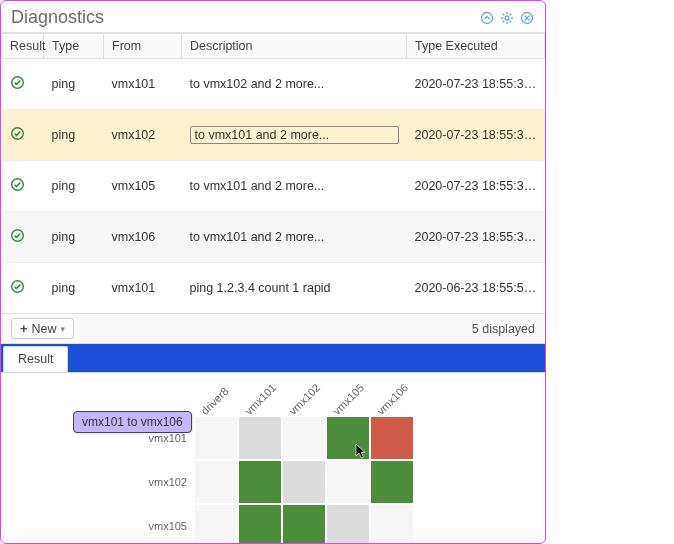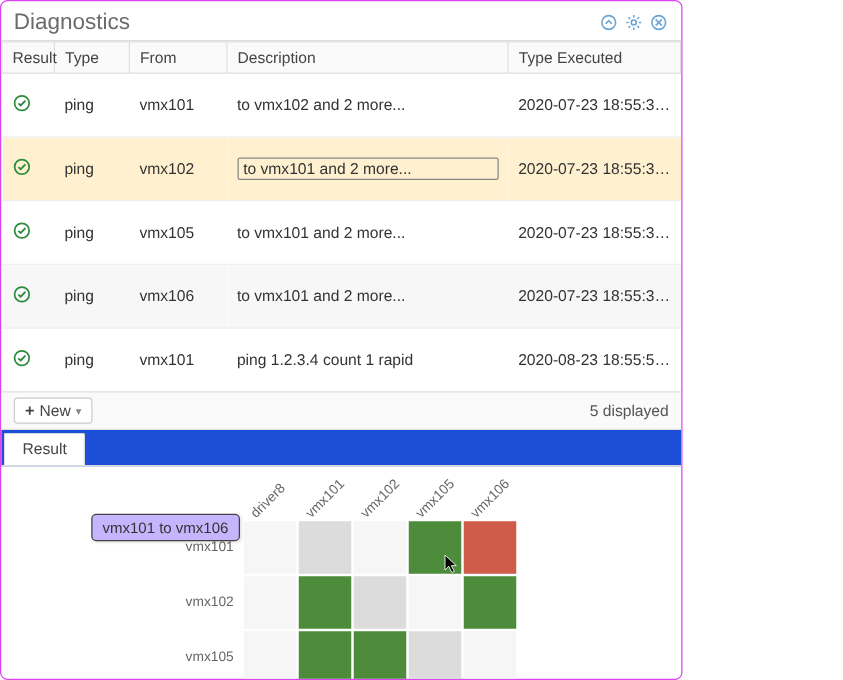--- a/index.html
+++ b/index.html
@@ -178,21 +178,21 @@
         <tr class="row">
           <td><span class="status-icon">
               <svg width="15" height="15" viewBox="0 0 16 16">
                 <circle cx="8" cy="8" r="6.2" fill="none" stroke="#2e8b3d" stroke-width="1.5"></circle>
                 <path d="M5 8.2 L7 10 L11 5.8" fill="none" stroke="#2e8b3d" stroke-width="1.6"></path>
               </svg>
             </span></td>
           <td>ping</td>
           <td>vmx101</td>
           <td class="desc-cell"><span>ping 1.2.3.4 count 1 rapid</span></td>
-          <td>2020-08-23 18:55:54 ...</td>
+          <td>2020-06-23 18:55:54 ...</td>
         </tr>
       </tbody>
   </table>
 
   <div class="toolbar">
     <div class="btn-new">
       <span class="plus">+</span>
       <span>New</span>
       <span class="caret">▾</span>
     </div>

